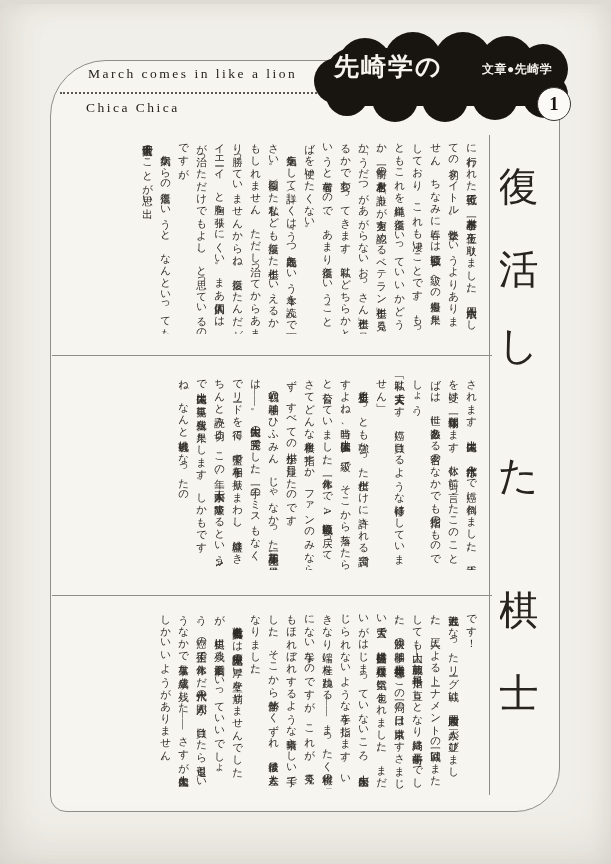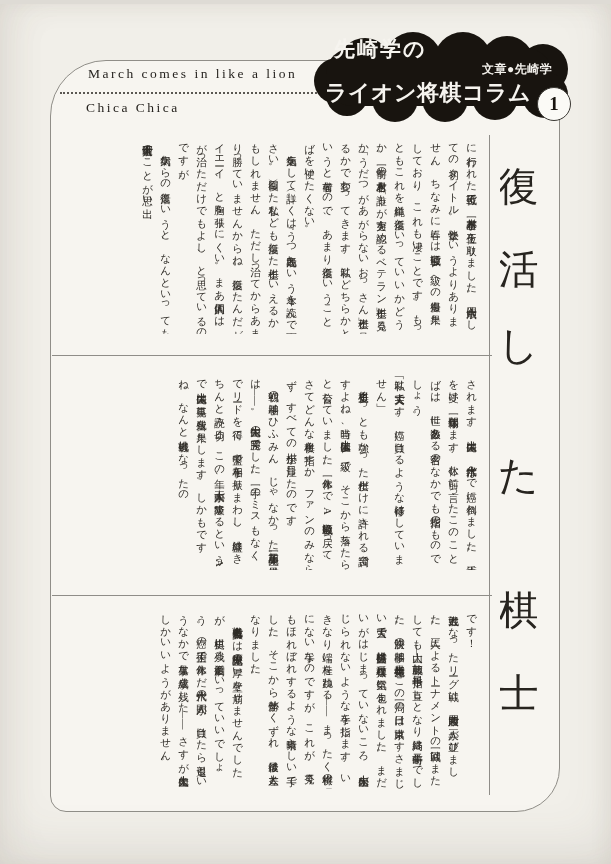--- a/index.html
+++ b/index.html
@@ -22,22 +22,22 @@
   }
   
   .series-header{ position:absolute; left:60px; top:58px; width:272px; color:#26231f; }
   .series-title{ position:absolute; left:28px; top:4px; font-size:13.5px; letter-spacing:2.5px; white-space:nowrap; }
   .series-divider{ position:absolute; left:0px; top:30px; width:268px; height:0; border-top:2px dotted #5a5752; }
   .series-author{ position:absolute; left:26px; top:38px; font-size:13.5px; letter-spacing:2.5px; white-space:nowrap; }
   
   .column-badge{ position:absolute; left:314px; top:30px; width:252px; height:86px; }
   .badge-core{ position:absolute; left:12px; top:14px; width:226px; height:58px; background:#18140f; border-radius:26px; }
   .lump{ position:absolute; background:#18140f; border-radius:50%; }
-  .badge-line1{ position:absolute; z-index:2; left:20px; top:1px; color:#f6f4ef;
-    font-family:"Liberation Sans","DejaVu Sans",sans-serif; font-weight:bold; font-size:21px; letter-spacing:2px; white-space:nowrap; }
+  .badge-line1{ position:absolute; z-index:2; left:20px; top:16px; color:#f6f4ef;
+    font-family:"Liberation Sans","DejaVu Sans",sans-serif; font-weight:bold; font-size:25px; letter-spacing:2px; white-space:nowrap; }
   .badge-line2{ position:absolute; z-index:2; left:11px; top:44px; color:#f6f4ef;
     font-family:"Liberation Sans","DejaVu Sans",sans-serif; font-weight:bold; font-size:22px; letter-spacing:0.5px; white-space:nowrap; }
   .badge-credit{ position:absolute; z-index:2; left:168px; top:27px; color:#f2f0eb;
     font-family:"Liberation Sans","DejaVu Sans",sans-serif; font-weight:bold; font-size:12px; letter-spacing:0.5px; white-space:nowrap; }
   .issue-number-badge{
     position:absolute; left:537px; top:83px; width:32px; height:32px; z-index:3;
     background:#fbfaf6; border:1.5px solid #3a3833; border-radius:50%;
     display:flex; align-items:center; justify-content:center;
     font-size:19px; font-weight:bold; color:#18140f;
   }
@@ -84,21 +84,20 @@
     <div class="lump" style="left:120px;top:-2px;width:58px;height:58px;"></div>
     <div class="lump" style="left:166px;top:2px;width:54px;height:54px;"></div>
     <div class="lump" style="left:204px;top:10px;width:50px;height:50px;"></div>
     <div class="lump" style="left:208px;top:38px;width:46px;height:46px;"></div>
     <div class="lump" style="left:158px;top:40px;width:46px;height:46px;"></div>
     <div class="lump" style="left:108px;top:42px;width:46px;height:46px;"></div>
     <div class="lump" style="left:58px;top:42px;width:46px;height:46px;"></div>
     <div class="lump" style="left:12px;top:40px;width:42px;height:42px;"></div>
     <div class="badge-core"></div>
     <div class="badge-line1">先崎学の</div>
-    <div class="badge-line2">ライオン将棋コラム</div>
     <div class="badge-credit">文章●先崎学</div>
   </div>
 
   <div class="issue-number-badge">
     <span>1</span>
   </div>
 
   <div class="article-title">復活した棋士</div>
   <div class="title-separator-rule"></div>
 

